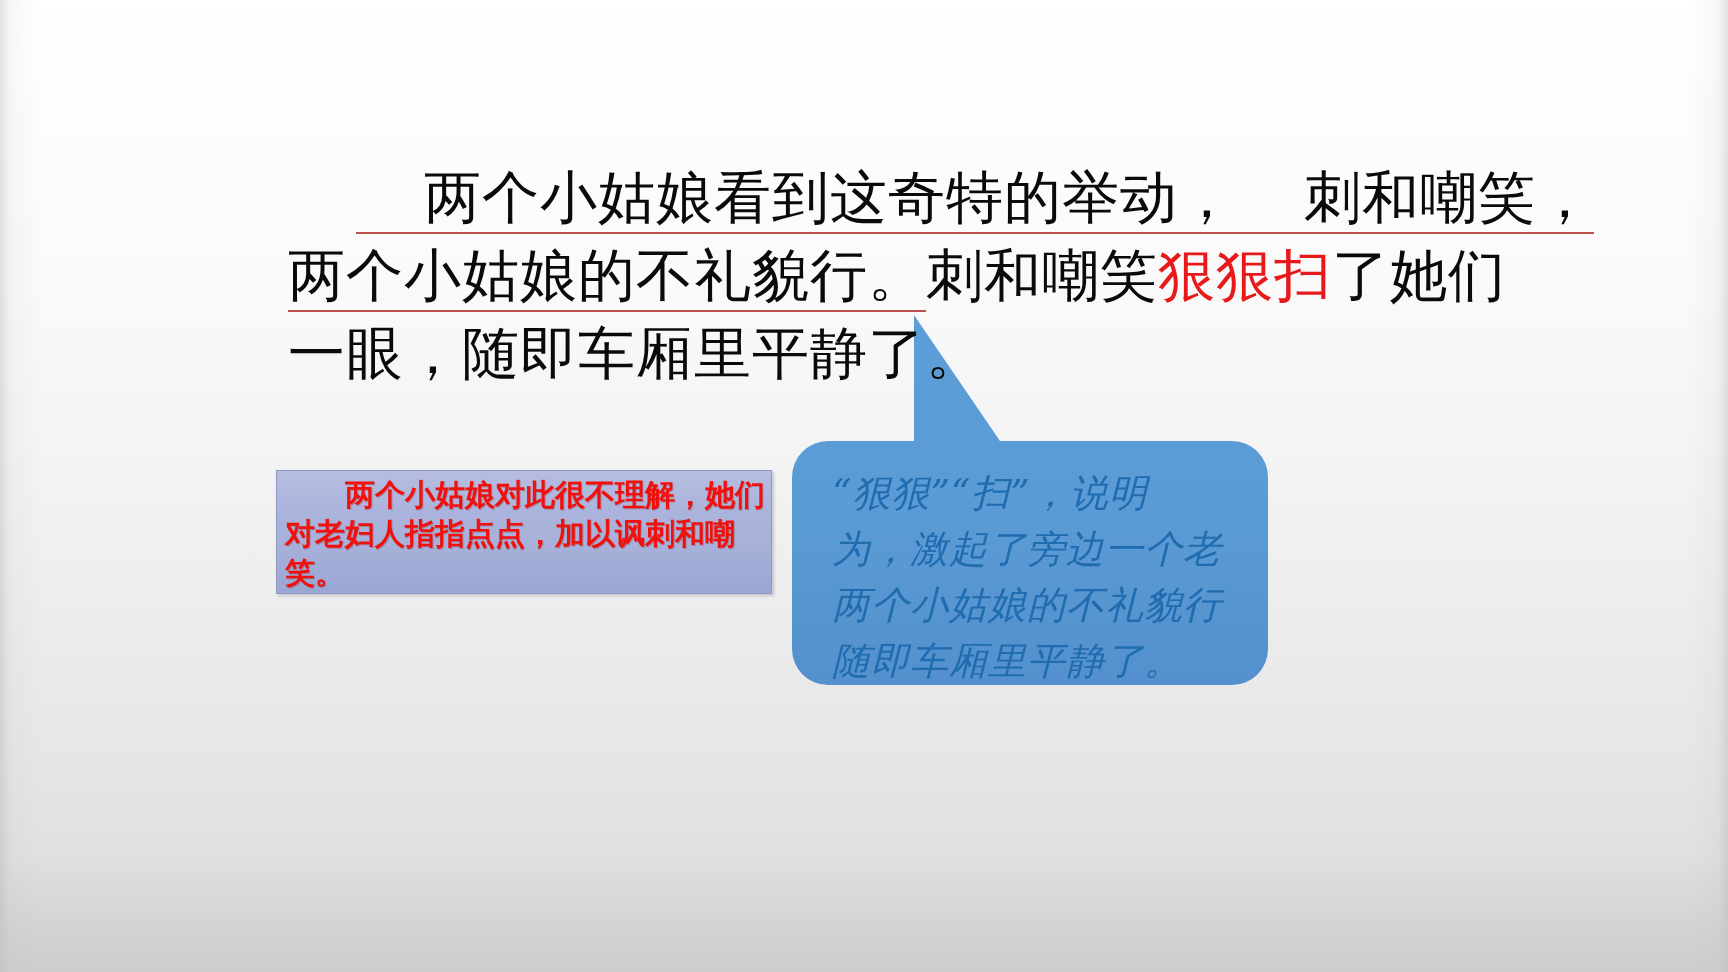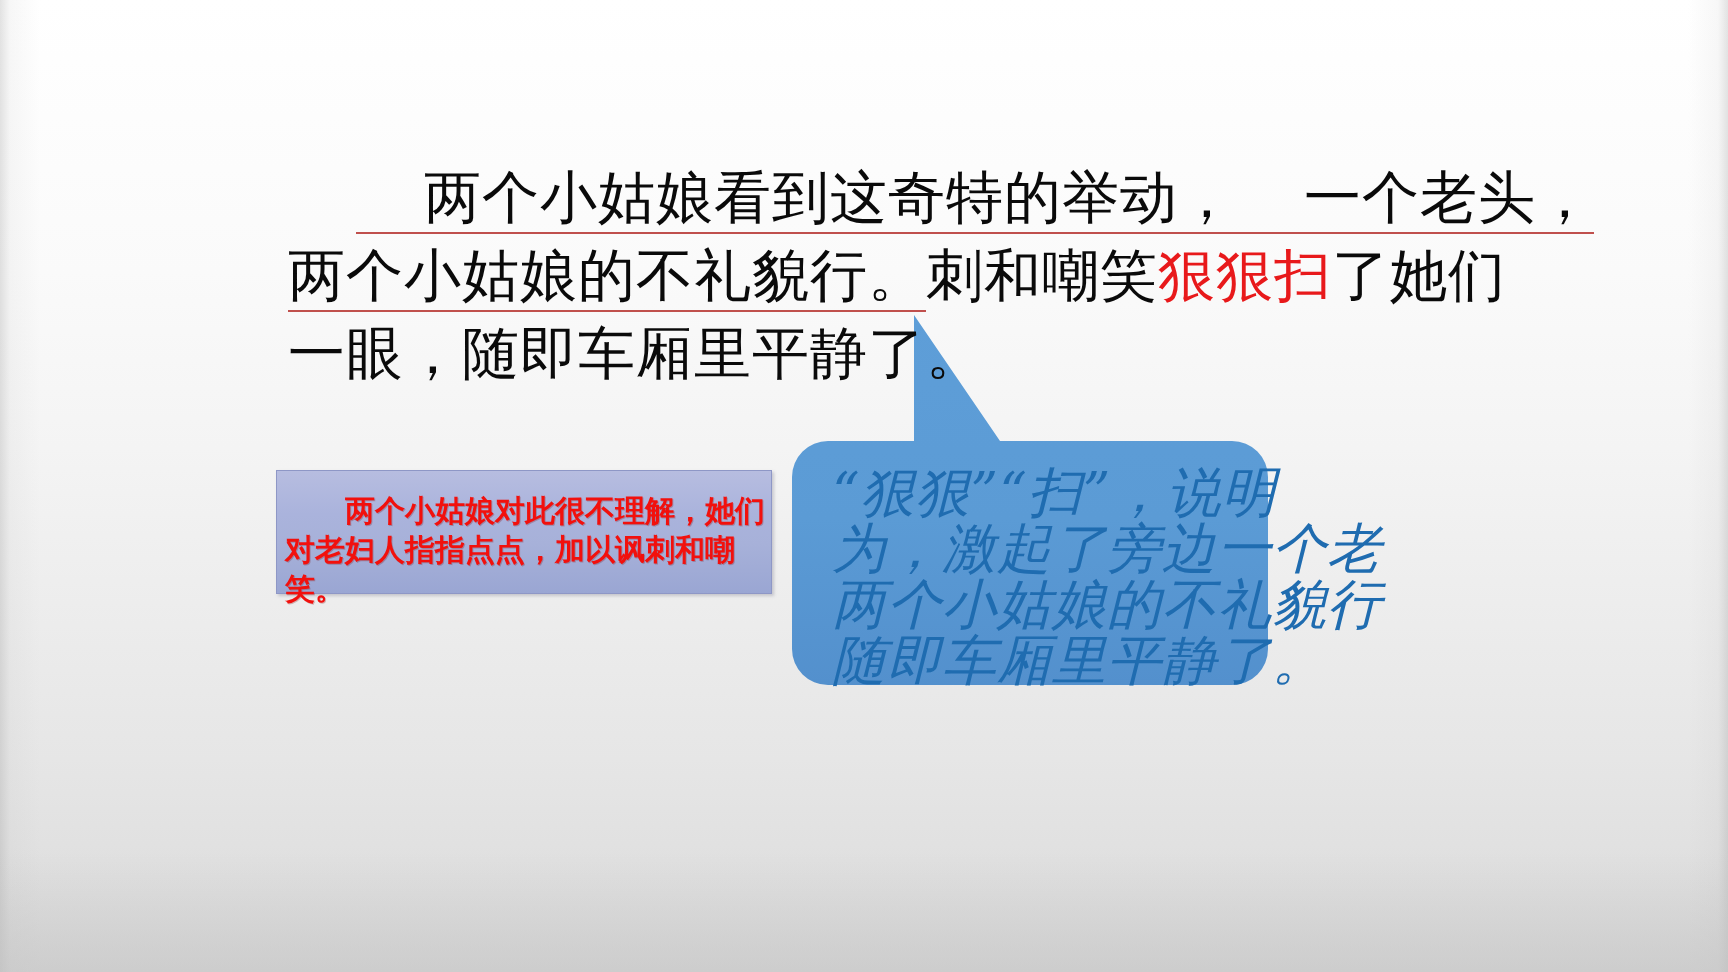--- a/index.html
+++ b/index.html
@@ -79,21 +79,21 @@
   .answer-box {
     position: absolute;
     left: 276px;
     top: 470px;
     width: 496px;
     height: 124px;
     box-sizing: border-box;
     background: linear-gradient(to bottom, #b7bde0 0%, #aab3dc 35%, #a7b1d9 60%, #9aa6d3 100%);
     border: 1px solid #8e97c6;
     box-shadow: 2px 2px 3px rgba(120,120,140,0.35);
-    padding: 20px 6px 0 8px;
+    padding: 4px 6px 0 8px;
     z-index: 6;
   }
   .answer-box .atext {
     color: #f2100d;
     font-family: "DejaVu Sans", "Liberation Sans", sans-serif;
     font-weight: 700;
     font-size: 30px;
     line-height: 39px;
     text-indent: 60px;
     letter-spacing: 0px;
@@ -112,34 +112,34 @@
   .callout svg { display: block; width: 100%; height: 100%; }
   .callout .ctext {
     position: absolute;
     left: 40px;
     top: 155px;
     width: 400px;
     color: #1f6cb0;
     font-family: "DejaVu Serif", "Liberation Serif", serif;
     font-style: italic;
     font-weight: 500;
-    font-size: 54px;
+    font-size: 38px;
     line-height: 56px;
     letter-spacing: 1px;
     white-space: nowrap;
   }
   .callout .ctext .cl { display: block; }
 </style>
 </head>
 <body>
 
 <div id="slide">
 
   <div class="passage">
-    <span class="ln l1"><span class="u-wrap"><span>两个小姑娘看到这奇特的举动，</span></span><span class="u-wrap"><span>一个老头，</span></span></span>
+    <span class="ln l1"><span class="u-wrap"><span>两个小姑娘看到这奇特的举动，</span></span><span class="u-wrap"><span>刺和嘲笑，</span></span></span>
     <span class="ln l2"><span class="u-wrap"><span>两个小姑娘的不礼貌行。</span></span><span>刺和嘲笑</span><span class="hl-red">狠狠扫</span><span>了她们</span></span>
     <span class="ln l3">一眼，随即车厢里平静了。</span>
   </div>
 
   <div class="callout">
     <svg viewBox="0 0 476 375" preserveAspectRatio="none">
       <defs>
         <linearGradient id="bubbleGrad" x1="0" y1="0" x2="0" y2="1">
           <stop offset="0%" stop-color="#5e9ed8"></stop>
           <stop offset="55%" stop-color="#5b9bd5"></stop>

